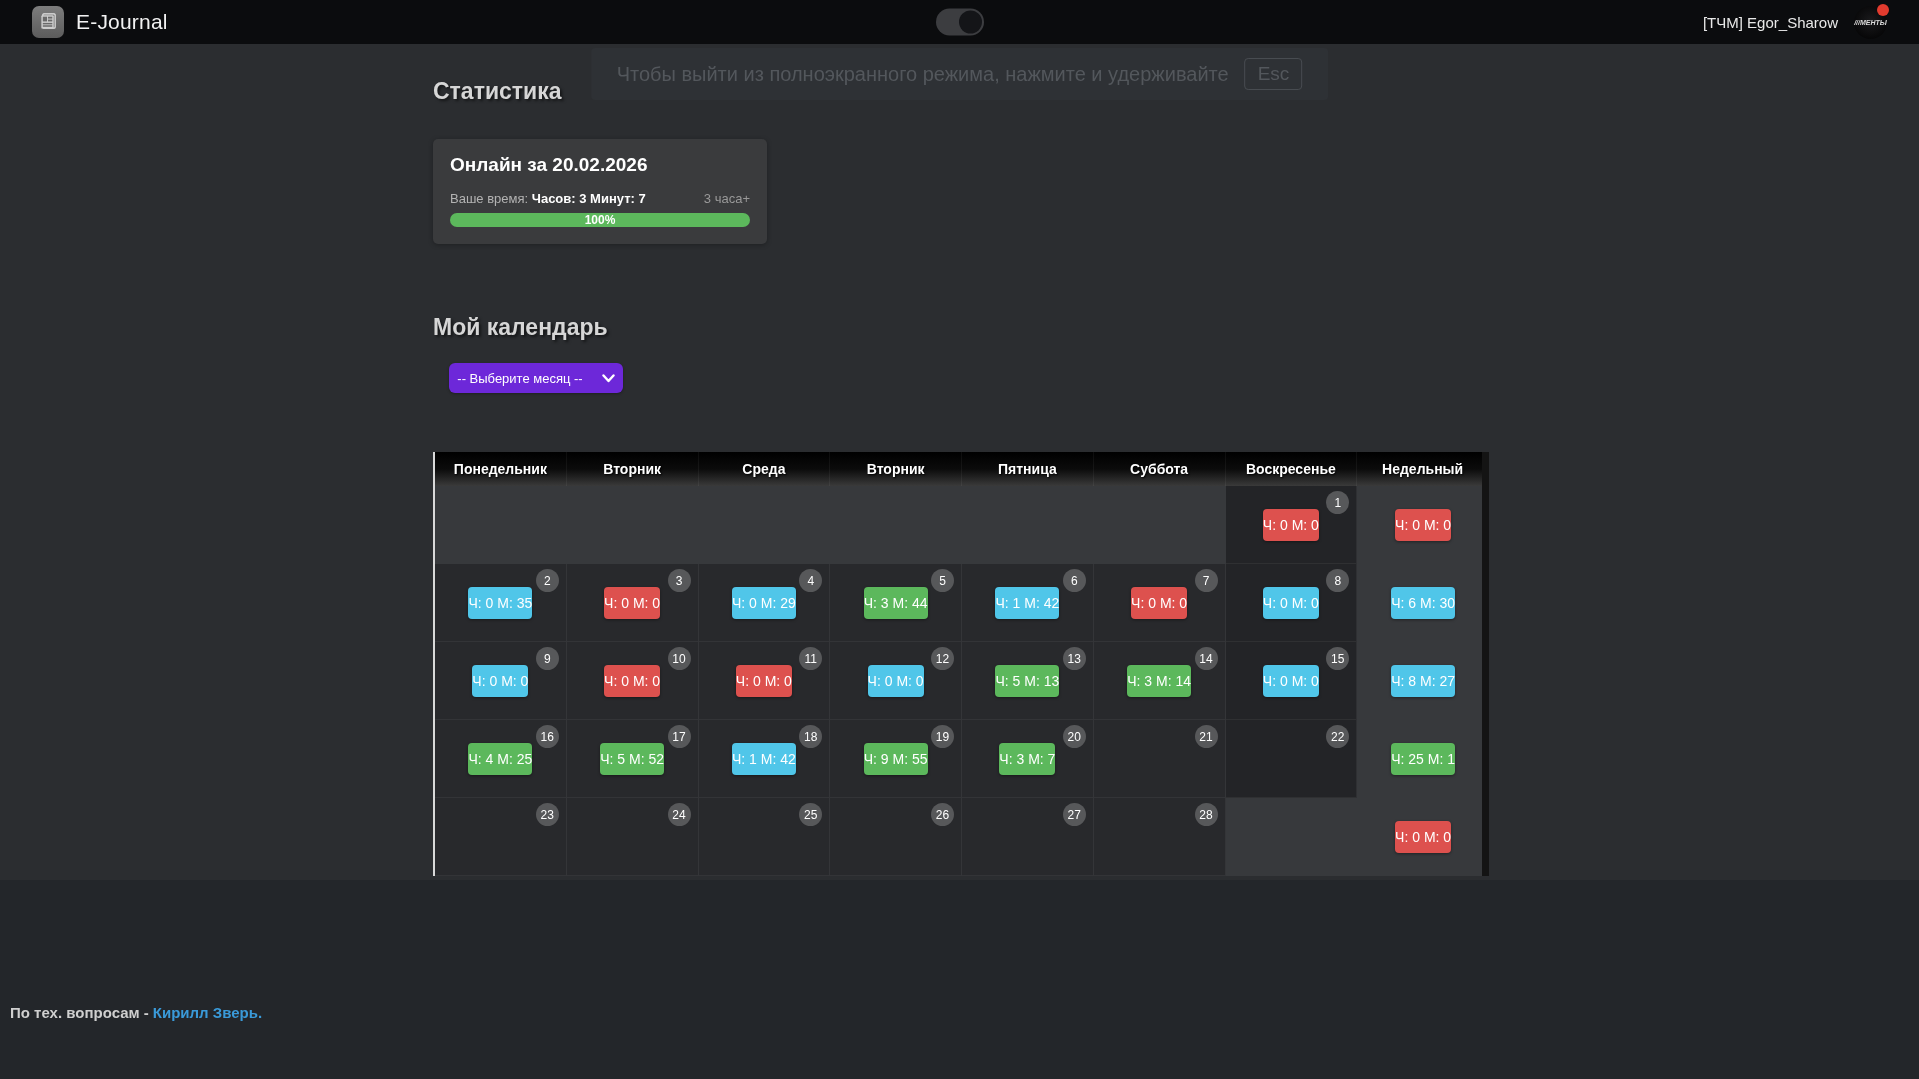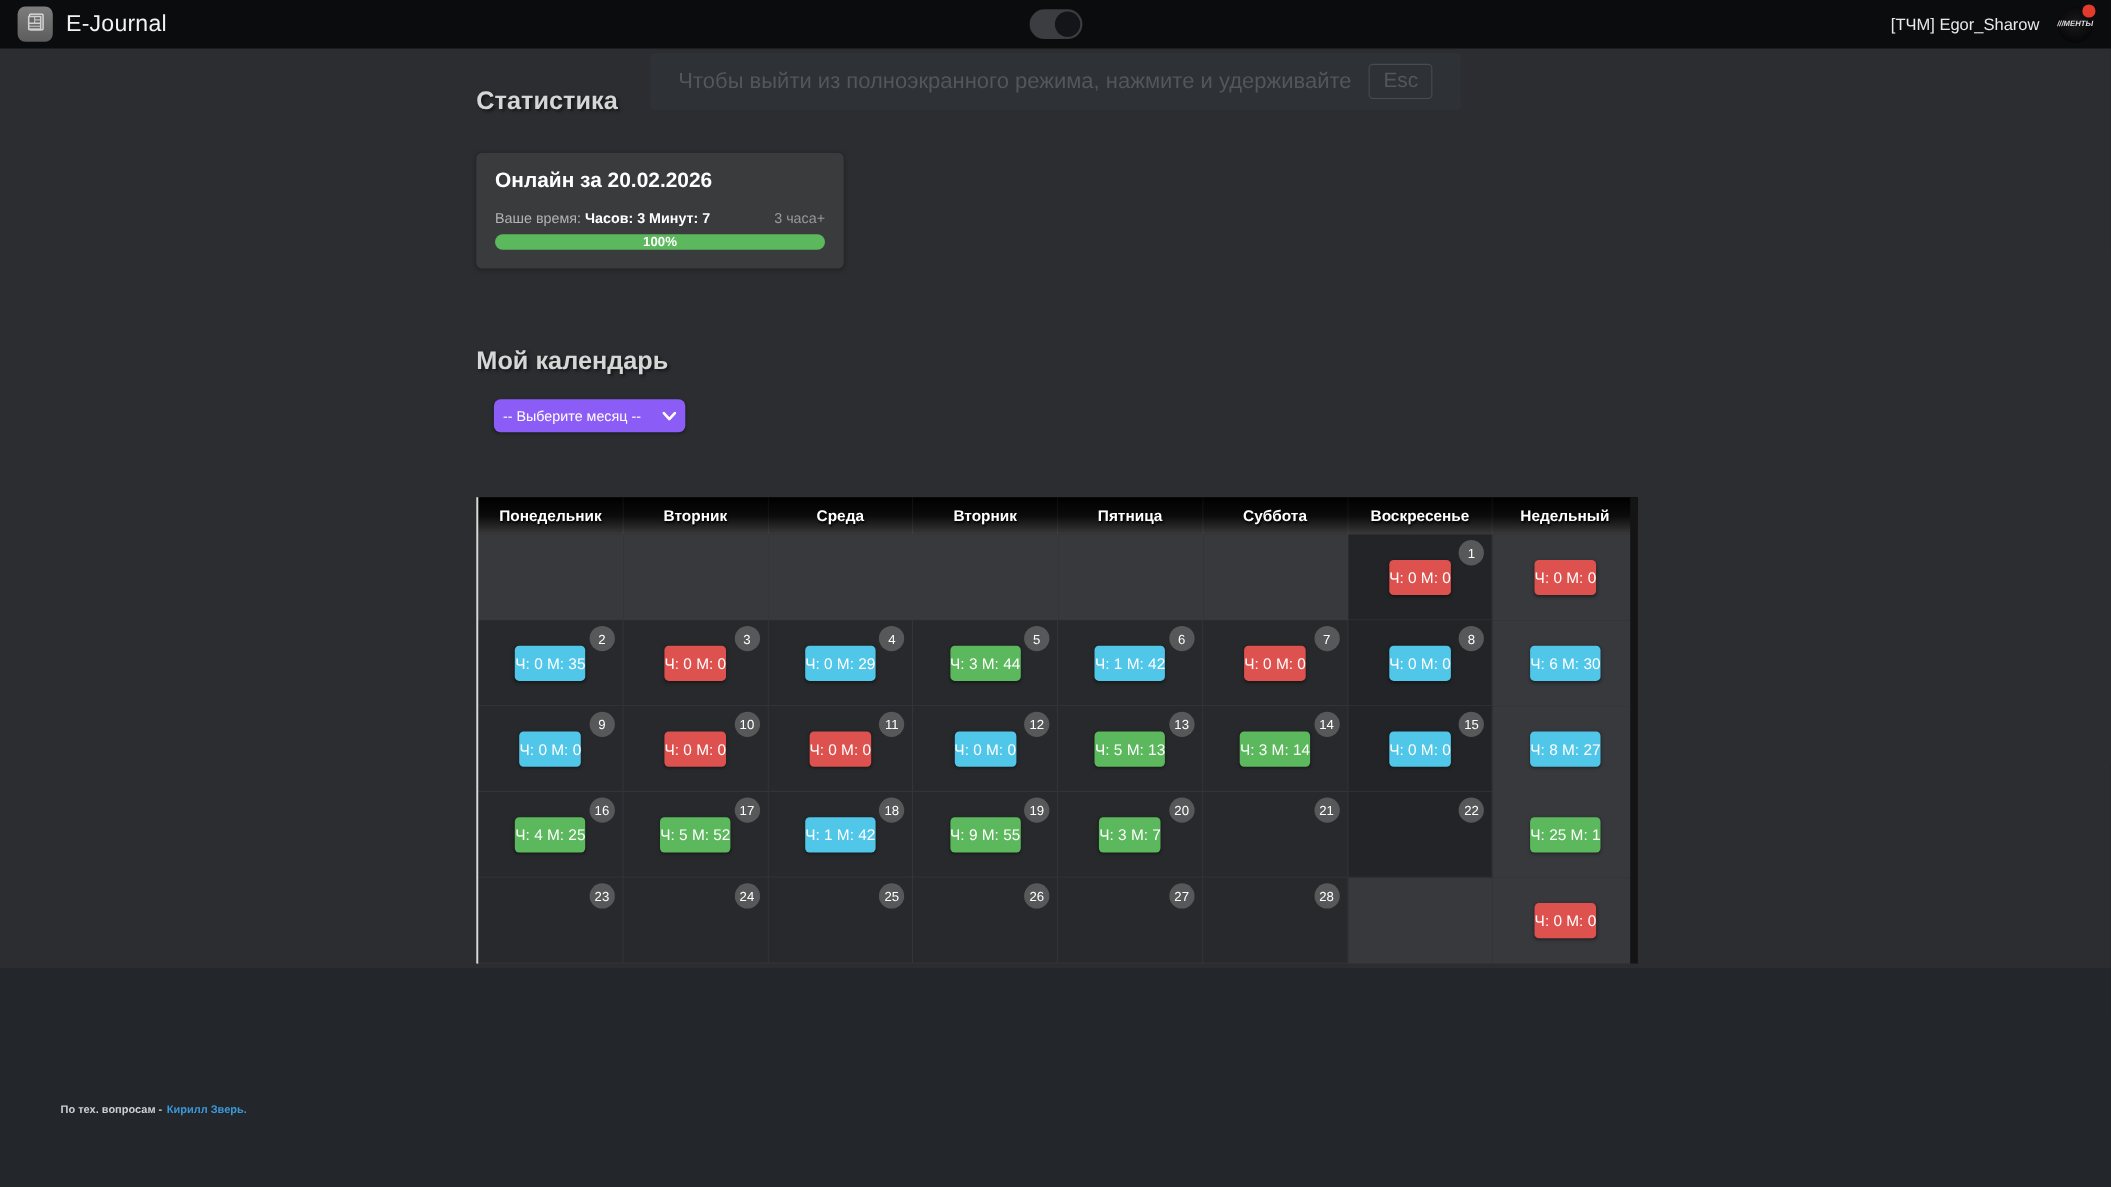--- a/index.html
+++ b/index.html
@@ -1,21 +1,21 @@
 <!DOCTYPE html>
 <html><head>
 <meta charset="utf-8">
 <style>
   * { margin:0; padding:0; box-sizing:border-box; }
   html,body { width:1919px; height:1079px; overflow:hidden; }
   body { background:#23262a; font-family:"Liberation Sans", sans-serif; position:relative; }
 
   
   .topbar { position:absolute; top:0; left:0; width:100%; height:44px; background:#0b0c0e;
-            display:flex; align-items:center; padding:0 16px; z-index:30; }
+            display:flex; align-items:center; padding:0 32px; z-index:30; }
   .logo-tile { width:32px; height:32px; border-radius:7px;
                background:linear-gradient(180deg,#7d7d7d,#5c5c5c);
                display:flex; align-items:center; justify-content:center; }
   .app-title { color:#f2f2f2; font-size:21px; font-weight:500; margin-left:12px; letter-spacing:.2px; }
   .toggle { position:absolute; left:50%; top:50%; transform:translate(-50%,-50%);
             width:48px; height:27px; border-radius:14px; background:#3c3d40; cursor:pointer; }
   .toggle .knob { position:absolute; right:2px; top:2px; width:23px; height:23px;
                   border-radius:50%; background:#141518; }
   .user-area { margin-left:auto; display:flex; align-items:center; gap:16px; }
   .username { color:#e9e9e9; font-size:15px; }
@@ -48,21 +48,21 @@
   .stat-title { color:#fff; font-size:19px; font-weight:bold; }
   .stat-meta { display:flex; justify-content:space-between; align-items:baseline; margin-top:15px; font-size:13px; }
   .stat-meta .lbl { color:#b3b3b3; }
   .stat-meta .val { color:#fff; font-weight:bold; }
   .stat-meta .thr { color:#999; }
   .progress { margin-top:7px; height:14px; border-radius:9px; background:#5cb85c;
               display:flex; align-items:center; justify-content:center;
               color:#fff; font-size:12px; font-weight:bold; }
 
   
-  .month-select { margin:22px 0 0 449px; width:174px; height:30px; background:#8b5cf6;
+  .month-select { margin:22px 0 0 449px; width:174px; height:30px; background:#6d28d9;
                   border-radius:6px; display:flex; align-items:center; justify-content:center;
                   gap:19px; color:#fff; font-size:13px; cursor:pointer;
                   box-shadow:0 1px 3px rgba(0,0,0,.3); }
 
   
   .cal { position:absolute; left:433px; top:452px; width:1056px;
          border-left:2px solid #d9d9d9; z-index:2; }
   .cal-head { display:grid; grid-template-columns:repeat(8,1fr); height:34px;
               background:linear-gradient(180deg,#000 0%,#0b0b0b 50%,#3a3a3a 100%); }
   .cal-h { display:flex; align-items:center; justify-content:center; color:#fff;
@@ -74,21 +74,21 @@
   .cell.sunday { background:#232427; }
   .cell.other, .cell.weekly { background:#37393c; border-right:none; border-bottom:none; }
   .daynum { position:absolute; top:5px; right:7px; width:23px; height:23px; border-radius:50%;
             background:#57585a; color:#fff; font-size:12px;
             display:flex; align-items:center; justify-content:center; }
   .tbadge { padding:8px 0; border-radius:4px; color:#fff; font-size:14px;
             box-shadow:0 1px 3px rgba(0,0,0,.4); white-space:nowrap; }
   .cal-strip { position:absolute; top:0; right:0; width:7px; height:100%; background:#141414; }
 
   
-  .footer { position:absolute; left:10px; top:1004px; font-size:10px; font-weight:bold; color:#cfcfcf;margin-left:45px; }
+  .footer { position:absolute; left:10px; top:1004px; font-size:15px; font-weight:bold; color:#cfcfcf; }
   .footer a { color:#3a9ad9; text-decoration:none; margin-left:4px; }
 </style>
 </head>
 <body>
 
 <div class="topbar">
   <div class="logo-tile">
     <span>
       <svg width="19" height="19" viewBox="0 0 20 20">
         <rect x="4" y="3" width="13" height="15" rx="1" fill="none" stroke="#e8e8e8" stroke-width="1.2"></rect>

